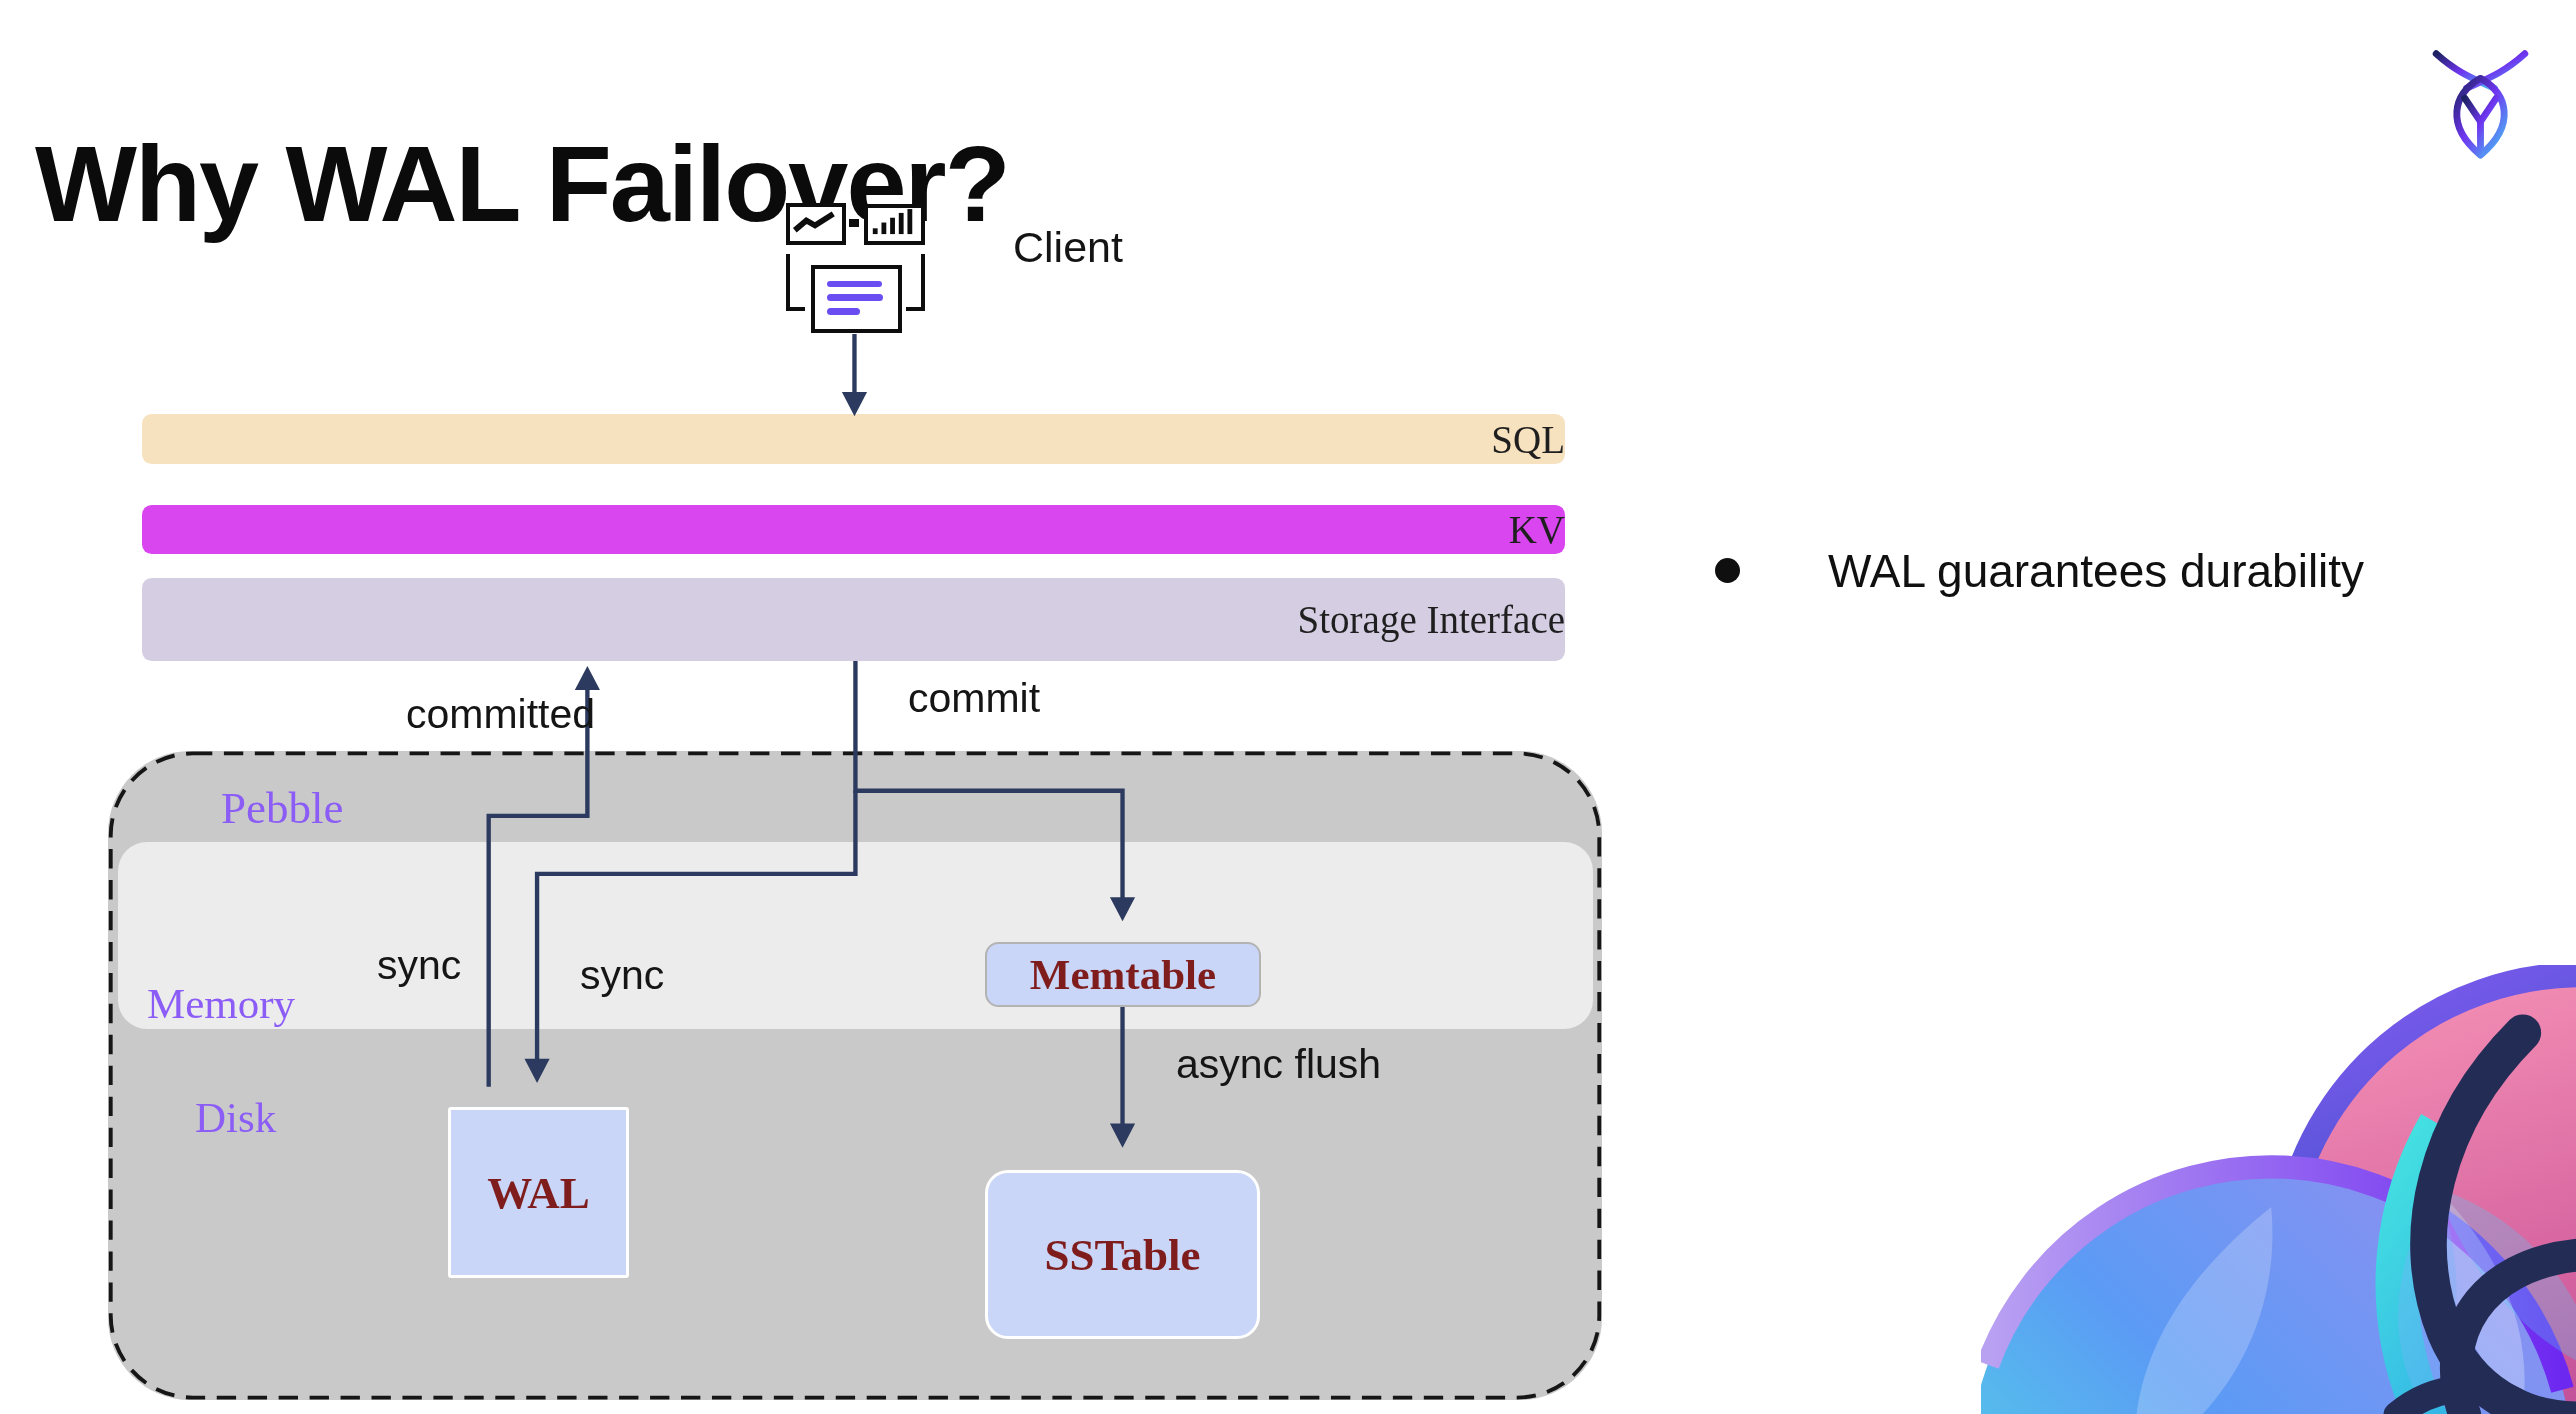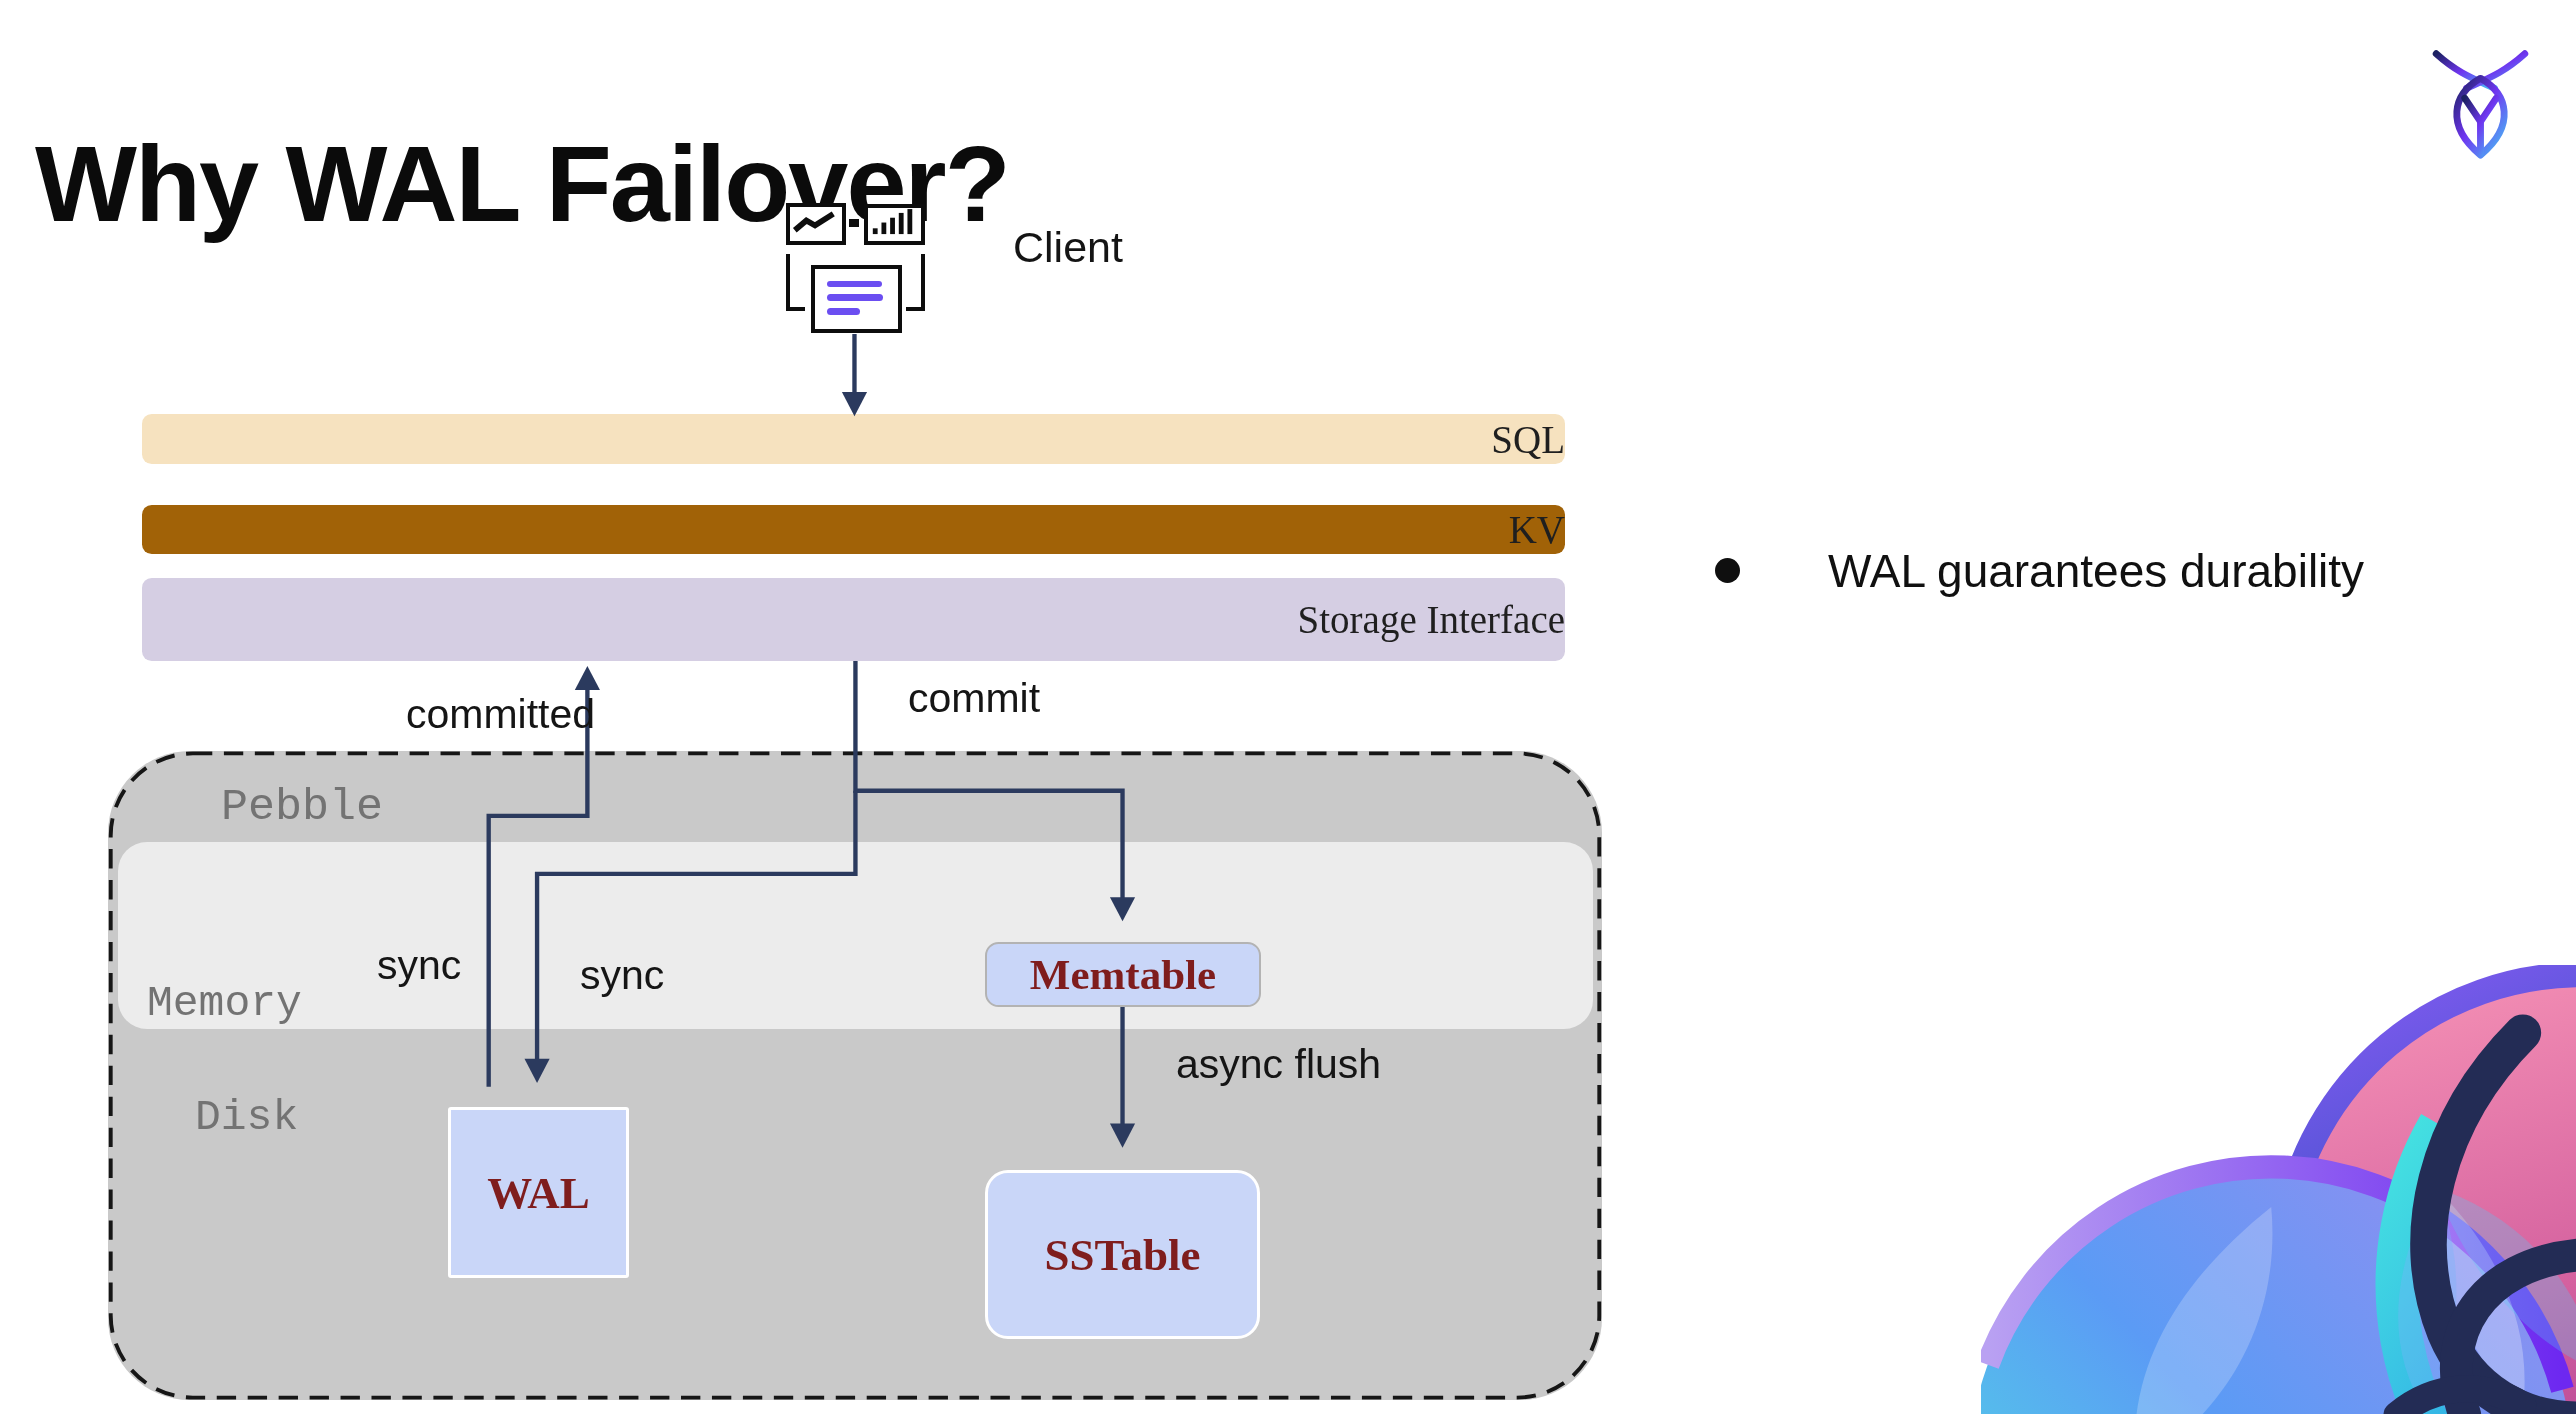--- a/index.html
+++ b/index.html
@@ -23,39 +23,39 @@
   .cl-brkR{position:absolute;left:906px;top:254px;width:19.4px;height:57px;box-sizing:border-box;
            border-right:4.8px solid #0d0d0d;border-bottom:4.8px solid #0d0d0d;}
   .cl-doc{left:811px;top:265px;width:91px;height:68px;z-index:3;}
   .cl-line{position:absolute;height:6.8px;border-radius:3.9px;background:#6b4ef1;}
   .client-label{position:absolute;left:1013px;top:225px;font-size:43px;line-height:45px;color:#141414;}
 
   
   .bar{position:absolute;left:142px;width:1423px;border-radius:9.7px;
        display:flex;align-items:center;justify-content:flex-end;}
   .bar-sql{top:414px;height:50px;background:#f6e2bf;}
-  .bar-kv{top:505px;height:49px;background:#a16207;}
+  .bar-kv{top:505px;height:49px;background:#d946ef;}
   .bar-storage{top:578px;height:83px;background:#d5cee3;}
   .bar-label{font-family:"Liberation Serif",serif;font-size:39px;color:#1f1f1f;}
 
   
   .edge-label{position:absolute;font-size:41px;line-height:43px;color:#151515;z-index:7;}
   .lbl-committed{left:406px;top:693px;}
   .lbl-commit{left:908px;top:677px;}
   .lbl-sync-left{left:377px;top:944px;}
   .lbl-sync-right{left:580px;top:954px;}
   .lbl-async{left:1176px;top:1043px;}
 
   
   .pebble{position:absolute;left:108px;top:751px;width:1494px;height:649px;
           background:#c9c9c9;border-radius:82px;}
   .pebble-border{position:absolute;left:0;top:0;}
   .memory-band{position:absolute;left:9.7px;top:91px;width:1475px;height:187px;
                background:#ececec;border-radius:29px;}
-  .region-label{position:absolute;font-family:Liberation Mono, monospace;color:#737373;z-index:7;}
+  .region-label{position:absolute;font-family:Liberation Serif, serif;color:#8b5cf6;z-index:7;}
   .lbl-pebble{left:221px;top:782px;font-size:45px;}
   .lbl-memory{left:147px;top:979px;font-size:43px;}
   .lbl-disk{left:195px;top:1093px;font-size:43px;}
 
   
   .node{position:absolute;background:#c9d6f8;box-sizing:border-box;z-index:6;
         display:flex;align-items:center;justify-content:center;
         font-family:"Liberation Serif",serif;font-weight:bold;color:#7f1d1d;margin-top:20px;}
   .node-wal{left:448px;top:1087px;width:181px;height:171px;border:3.9px solid #ffffff;
             border-radius:3px;font-size:45px;}

